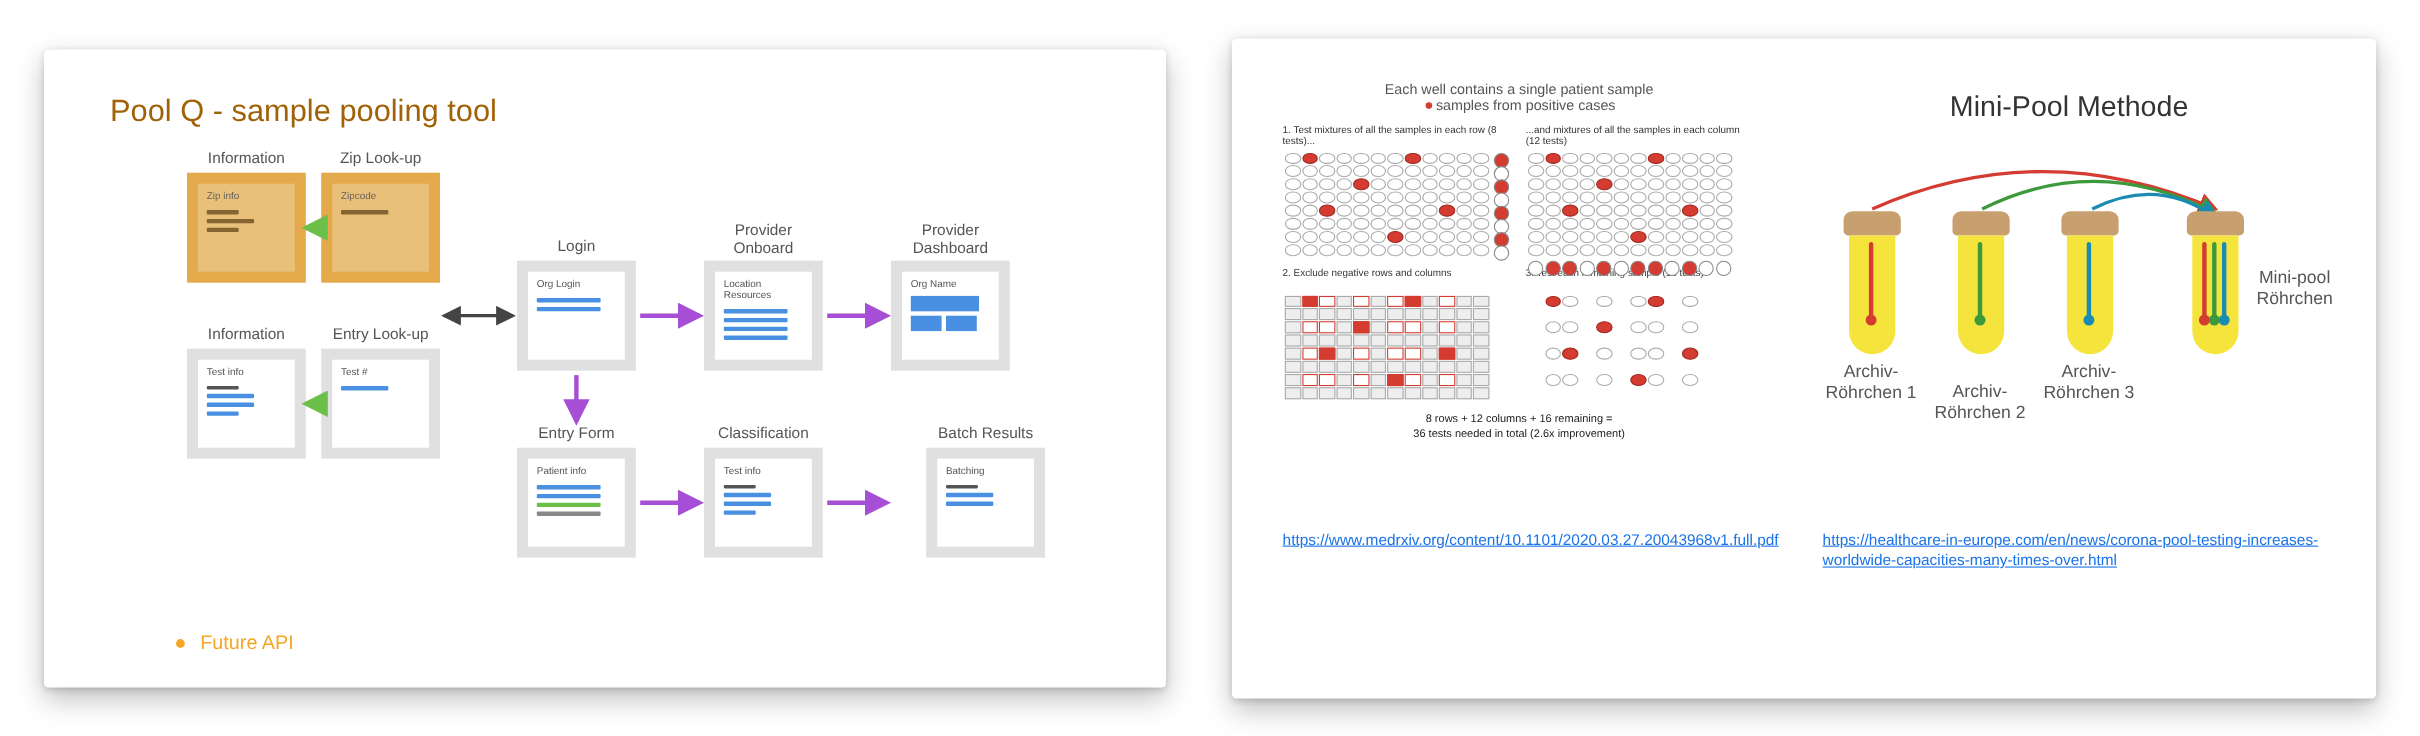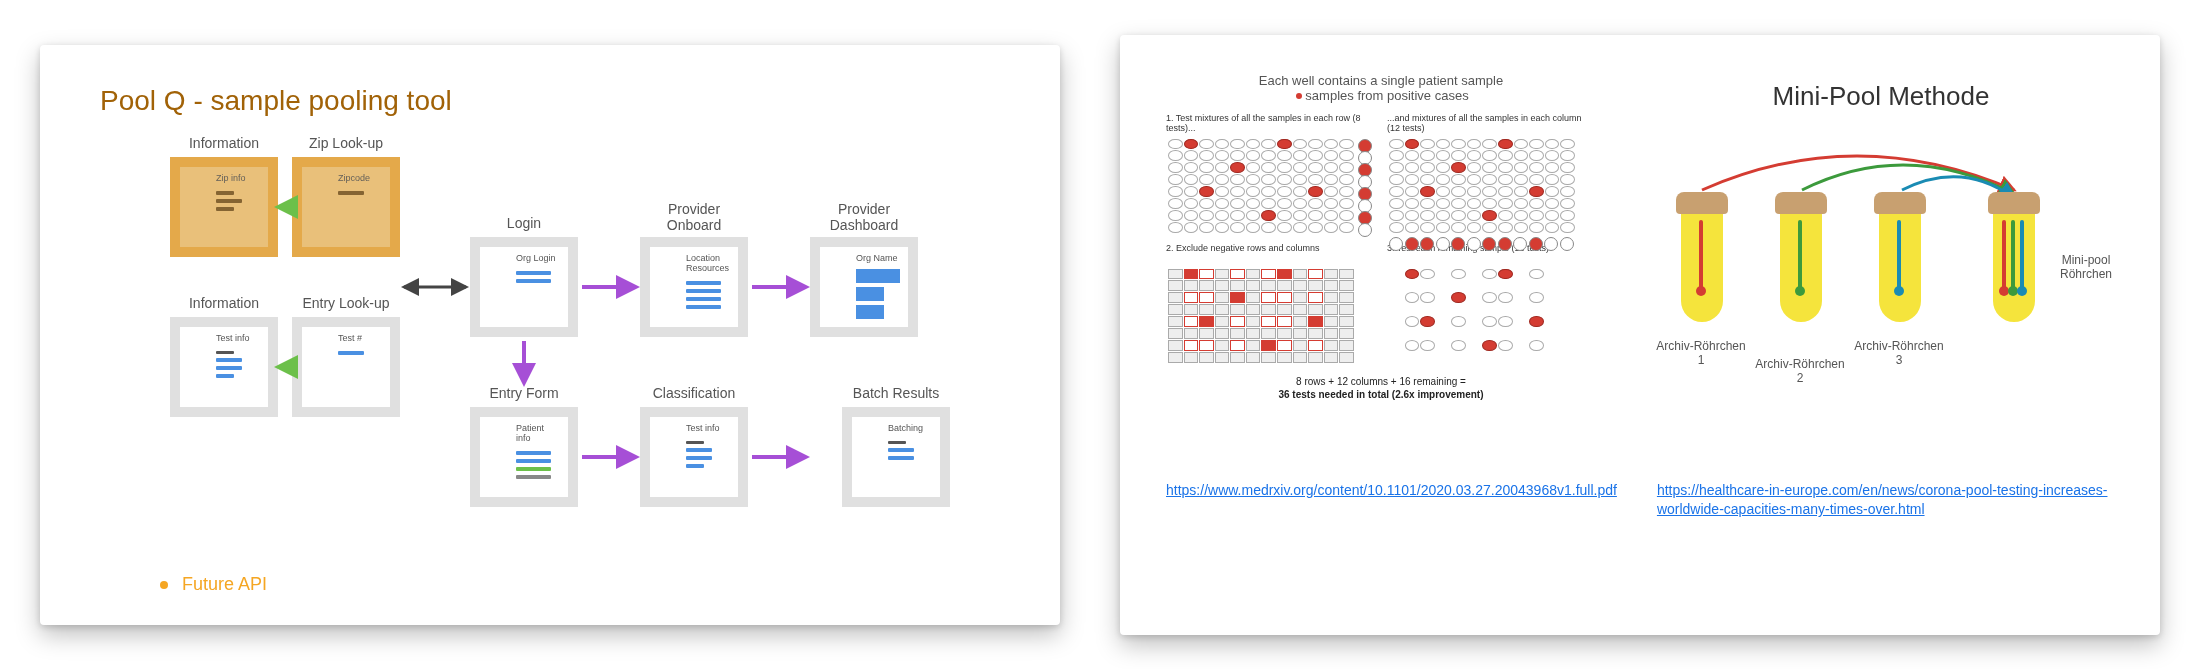--- a/index.html
+++ b/index.html
@@ -49,21 +49,20 @@
     position: absolute;
     width: 108px;
     height: 100px;
     background: #e0e0e0;
     box-sizing: border-box;
   }
   .box .inner {
     position: absolute;
     top: 10px; left: 10px; right: 10px; bottom: 10px;
     background: #fff;
-    padding-left: 28px;
   }
   .box.orange { background: #e4a94a; }
   .box.orange .inner { background: #e9c07a; }
   .box .cap {
     position: absolute;
     top: -22px;
     left: 0;
     width: 108px;
     font-size: 14px;
     color: #555;
@@ -208,21 +207,21 @@
     width: 12px; height: 12px;
     background: #fff;
   }
   .gt-foot {
     text-align: center;
     font-size: 10px;
     color: #222;
     margin-top: 6px;
     line-height: 1.3;
   }
-  .gt-foot b { font-weight: 700; }
+  .gt-foot b { font-weight: 400; }
 
   .mp-title {
     text-align: center;
     font-size: 26px;
     font-weight: 400;
     color: #333;
     margin: 10px 0 30px 0;
   }
   .tubes {
     position: relative;
@@ -258,21 +257,21 @@
     border-radius: 2px;
   }
   .tube .tip {
     position: absolute;
     width: 10px;
     height: 10px;
     border-radius: 50%;
   }
   .tube-label {
     position: absolute;
-    font-size: 12px;
+    font-size: 16px;
     color: #555;
     text-align: center;
     width: 90px;
     line-height: 1.2;
   }
   .arc {
     position: absolute;
     fill: none;
     stroke-width: 3;
   }

